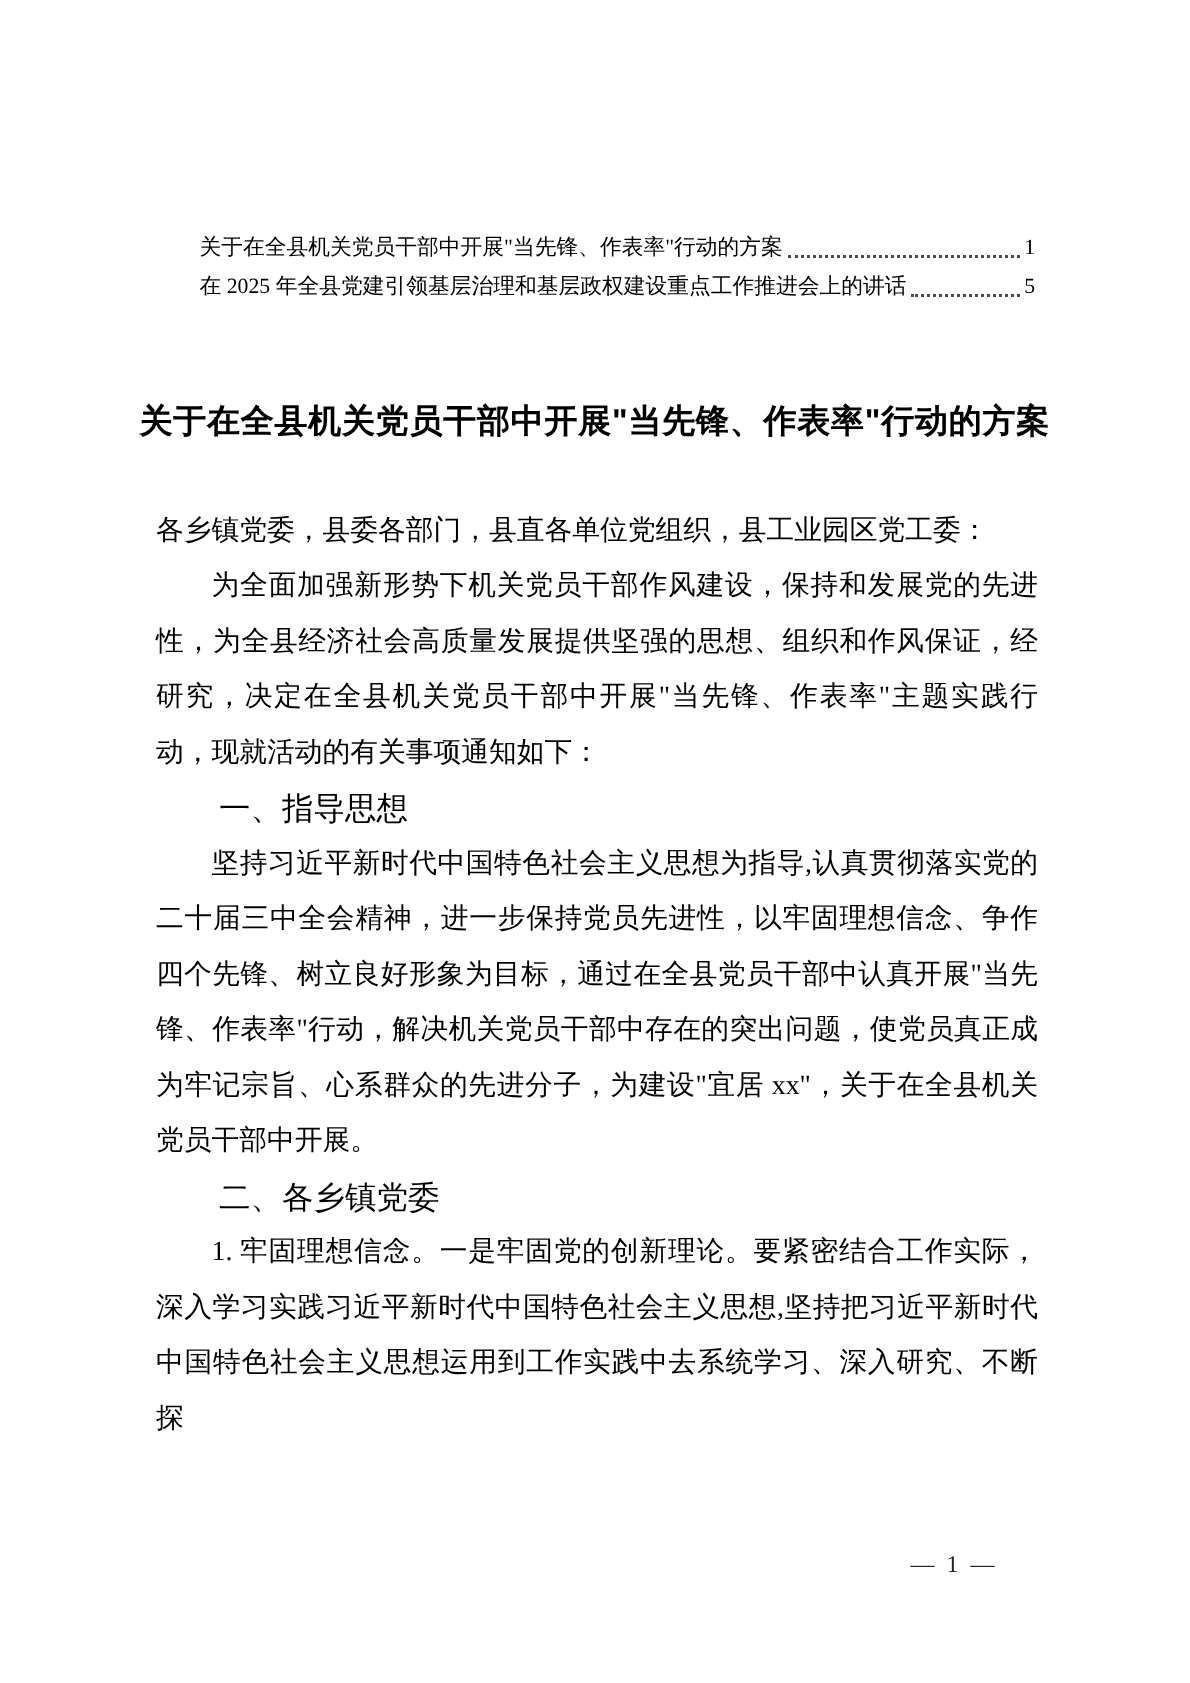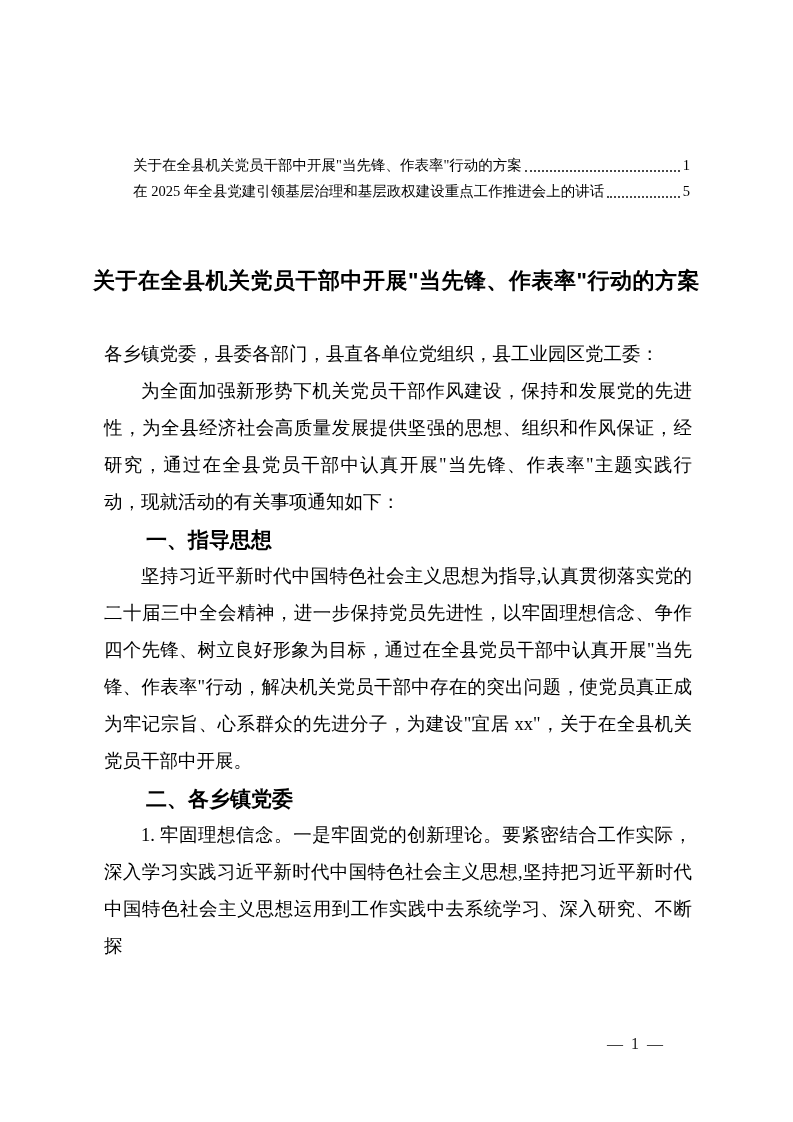--- a/index.html
+++ b/index.html
@@ -74,21 +74,21 @@
   }
   .doc-body p {
     margin: 0;
     text-indent: 2em;
   }
   .doc-body p.no-indent {
     text-indent: 0;
   }
   .doc-body p.section-heading {
     font-family: "Liberation Sans", "DejaVu Sans", sans-serif;
-    font-weight: 700;
+    font-weight: 400;
     font-size: 21px;
   }
 
   
   .page-footer {
     position: absolute;
     left: 598px;
     top: 1032px;
     width: 76px;
     text-align: center;
@@ -113,21 +113,21 @@
       <span class="toc-title">在 2025 年全县党建引领基层治理和基层政权建设重点工作推进会上的讲话</span>
       <span class="toc-dots"></span>
       <span class="toc-page">5</span>
     </div>
   </div>
 
   <h1 class="doc-title">关于在全县机关党员干部中开展"当先锋、作表率"行动的方案</h1>
 
   <div class="doc-body">
     <p class="no-indent">各乡镇党委，县委各部门，县直各单位党组织，县工业园区党工委：</p>
-    <p>为全面加强新形势下机关党员干部作风建设，保持和发展党的先进性，为全县经济社会高质量发展提供坚强的思想、组织和作风保证，经研究，通过在全县党员干部中认真开展"当先锋、作表率"主题实践行动，现就活动的有关事项通知如下：</p>
+    <p>为全面加强新形势下机关党员干部作风建设，保持和发展党的先进性，为全县经济社会高质量发展提供坚强的思想、组织和作风保证，经研究，决定在全县机关党员干部中开展"当先锋、作表率"主题实践行动，现就活动的有关事项通知如下：</p>
     <p class="section-heading">一、指导思想</p>
     <p>坚持习近平新时代中国特色社会主义思想为指导,认真贯彻落实党的二十届三中全会精神，进一步保持党员先进性，以牢固理想信念、争作四个先锋、树立良好形象为目标，通过在全县党员干部中认真开展"当先锋、作表率"行动，解决机关党员干部中存在的突出问题，使党员真正成为牢记宗旨、心系群众的先进分子，为建设"宜居 xx"，关于在全县机关党员干部中开展。</p>
     <p class="section-heading">二、各乡镇党委</p>
     <p>1. 牢固理想信念。一是牢固党的创新理论。要紧密结合工作实际，深入学习实践习近平新时代中国特色社会主义思想,坚持把习近平新时代中国特色社会主义思想运用到工作实践中去系统学习、深入研究、不断探</p>
   </div>
 
   <div class="page-footer">— 1 —</div>
 
 </div>
 

